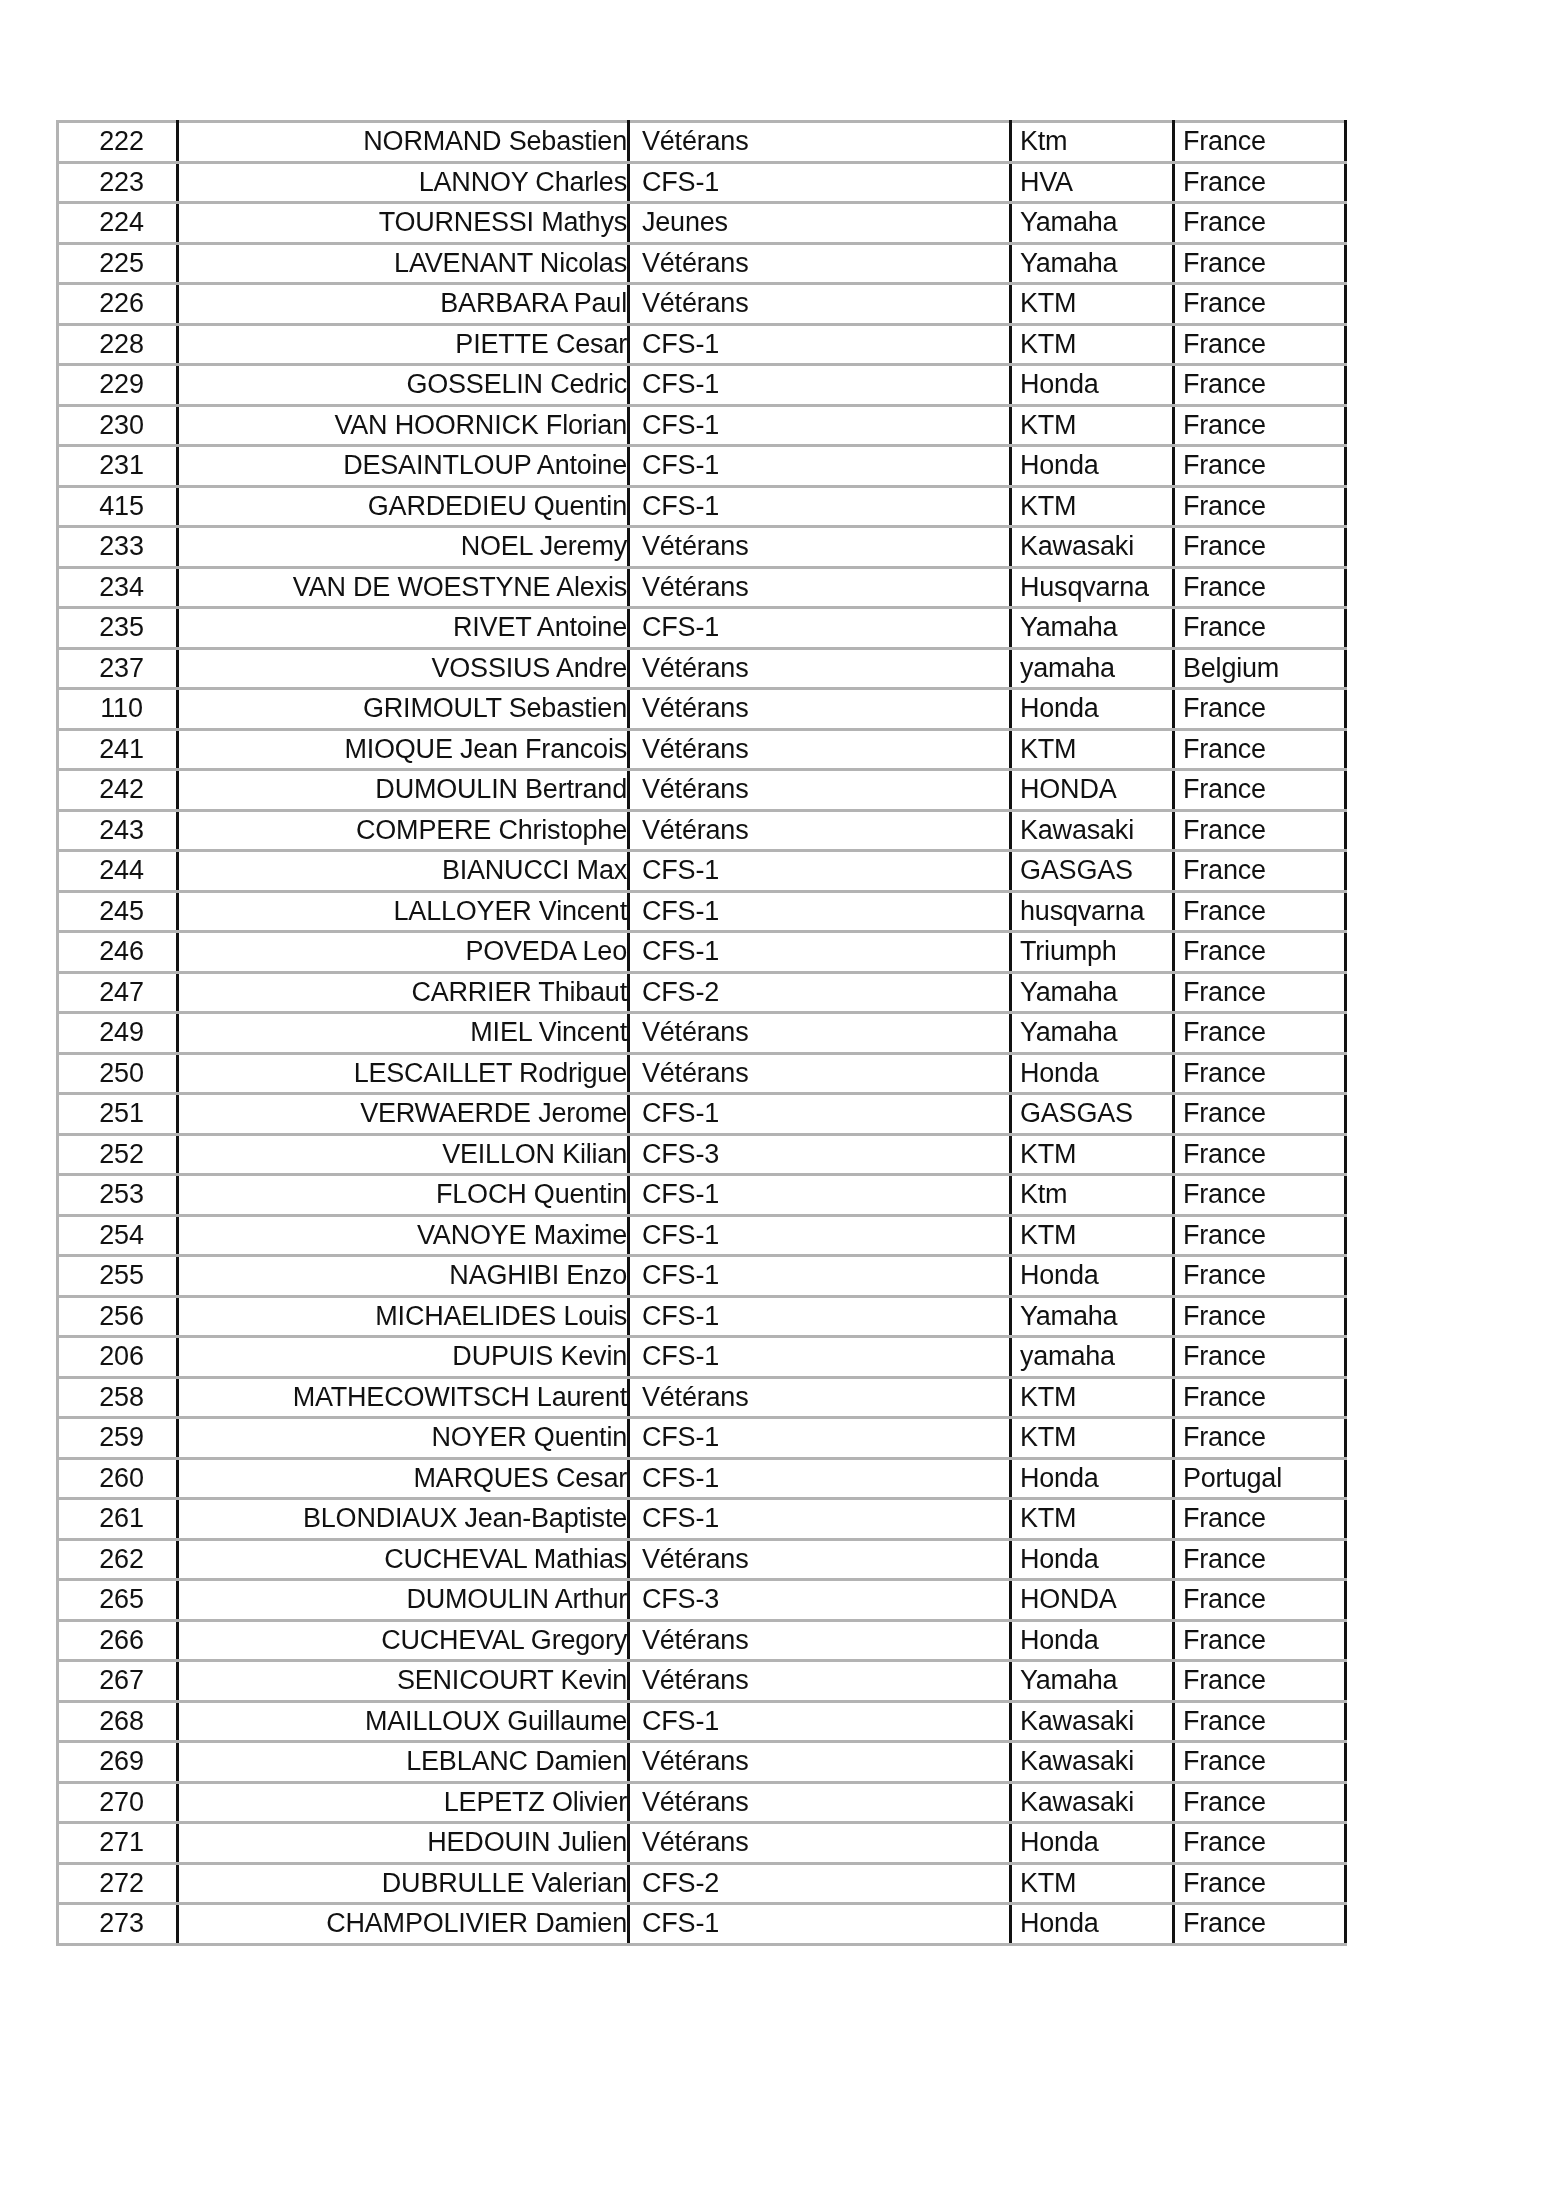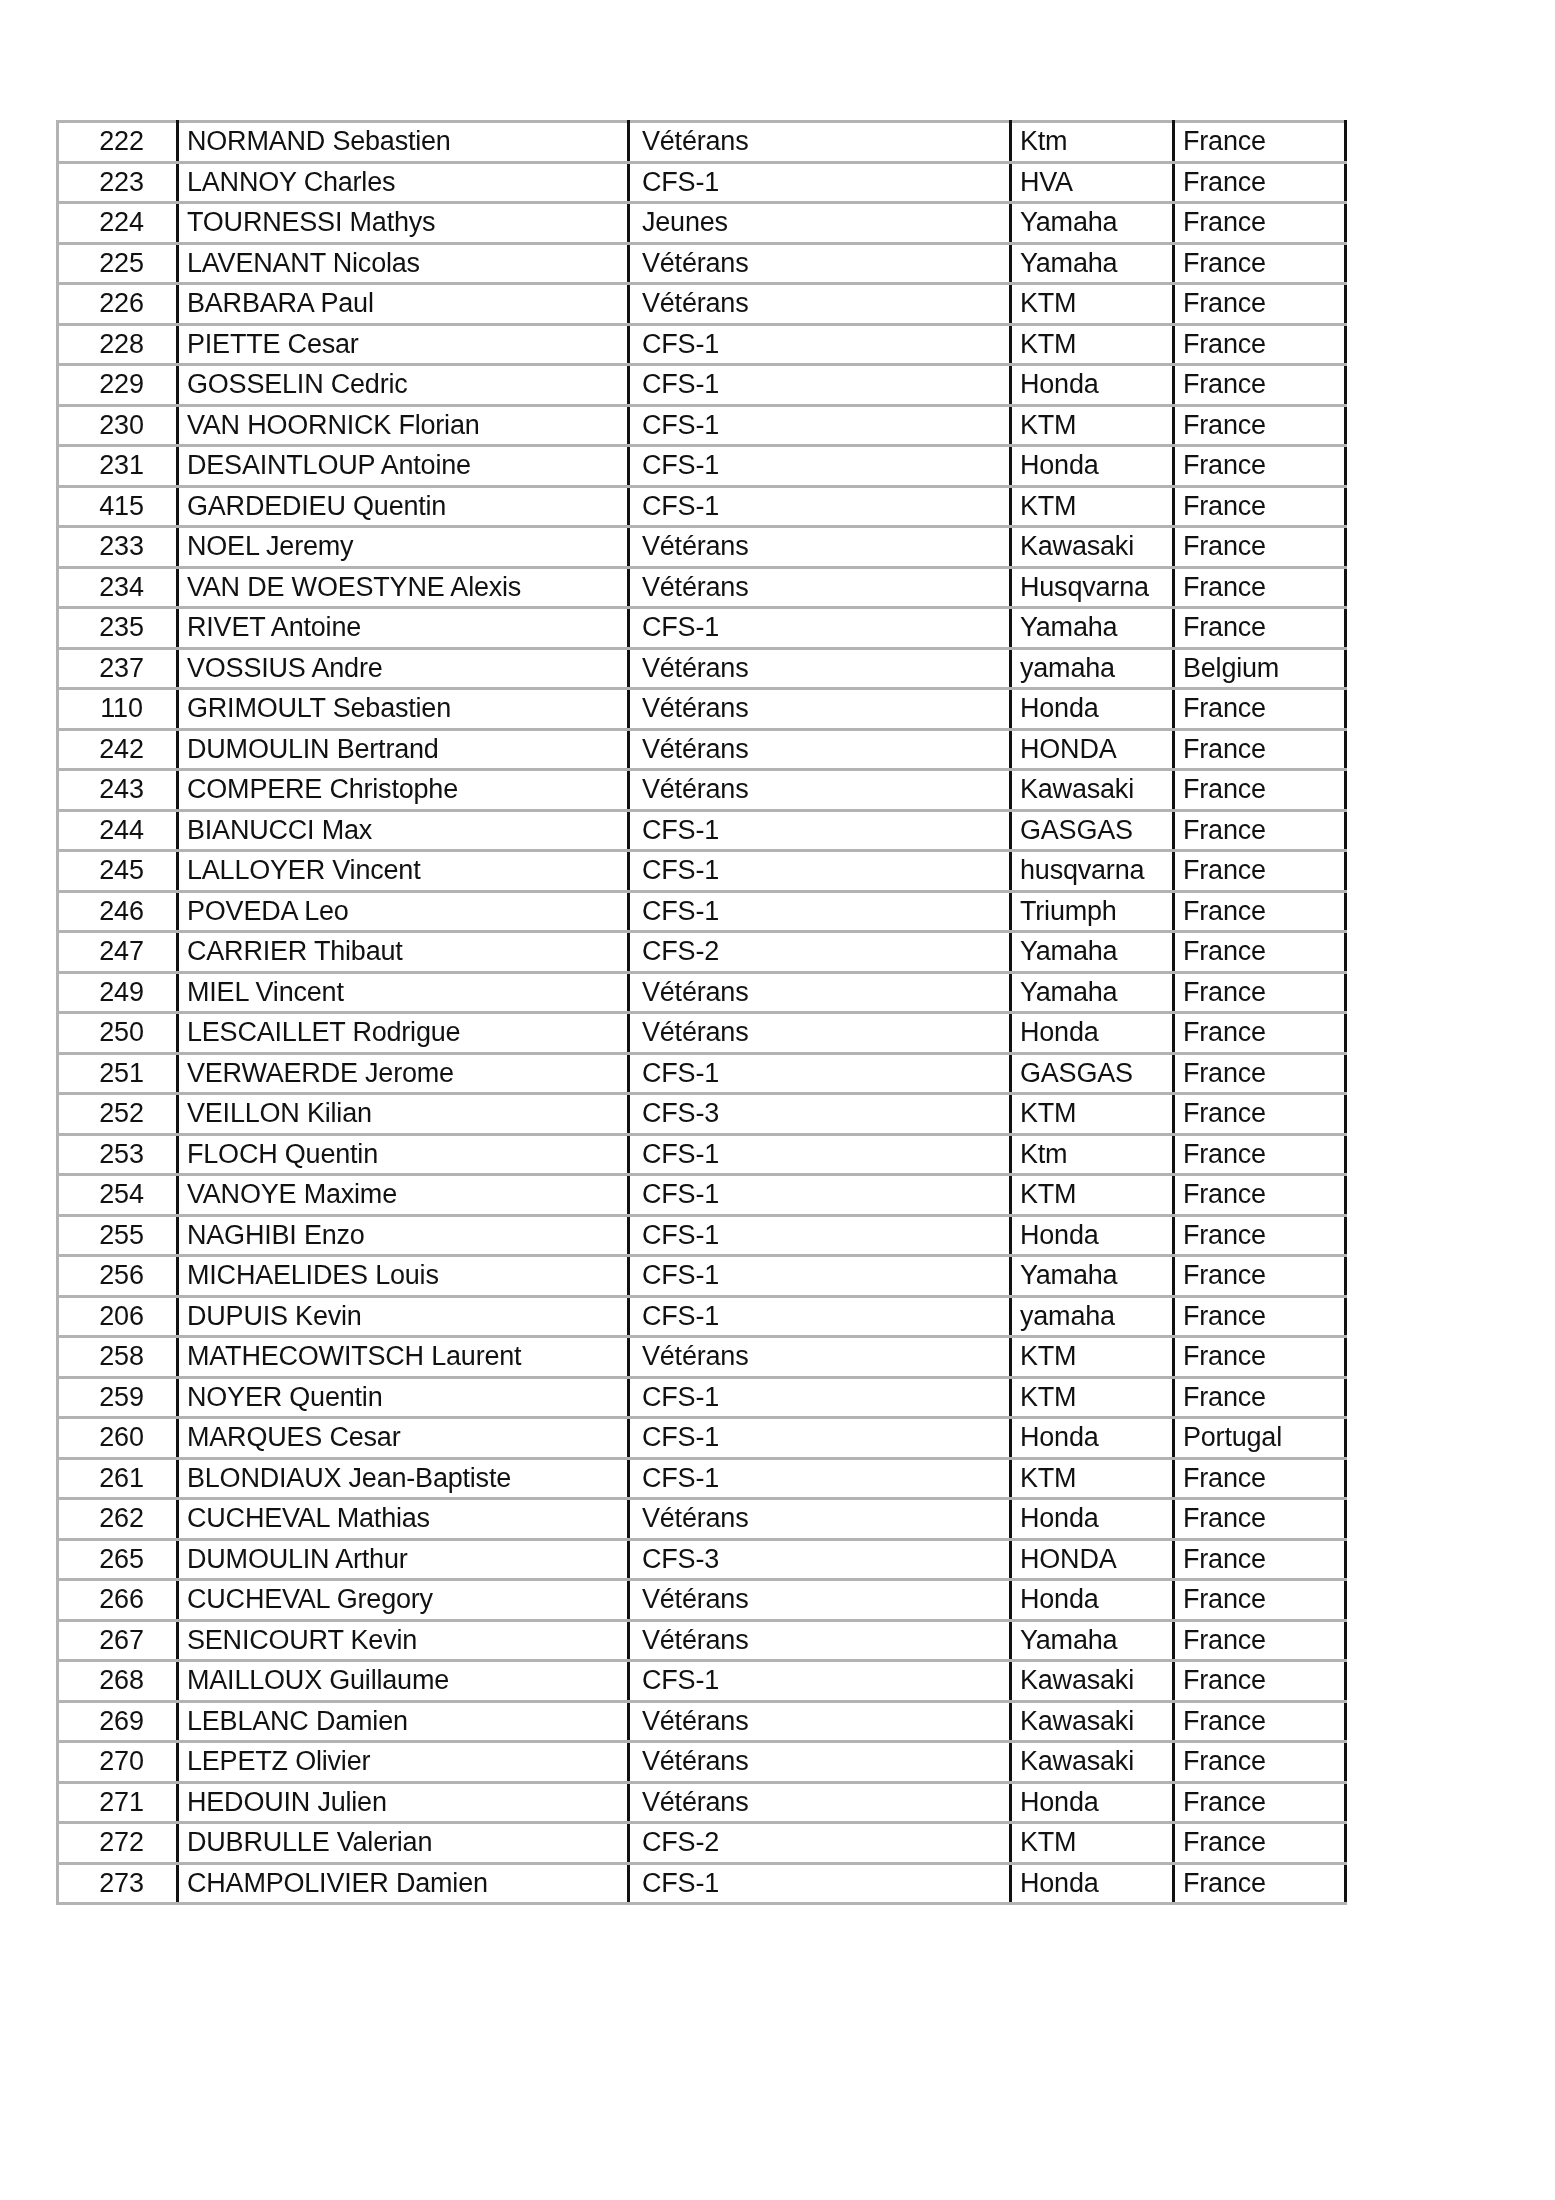--- a/index.html
+++ b/index.html
@@ -34,21 +34,21 @@
       white-space: nowrap;
       overflow: hidden;
       border-top: 3px solid #b3b3b3;
       border-bottom: 3px solid #b3b3b3;
       border-left: 3px solid #111111;
       border-right: 3px solid #111111;
       vertical-align: middle;
       letter-spacing: -0.2px;
     }
     table.roster td.c-num { width: 109px; border-left: 3px solid #b3b3b3; text-align: center; }
-    table.roster td.c-name { width: 440px; }
+    table.roster td.c-name { width: 440px; text-align: right; }
     table.roster td.c-cat { width: 367px; padding-left: 12px; }
     table.roster td.c-brand { width: 152px; }
     table.roster td.c-country { width: 161px; }
   </style>
 </head>
 <body>
 
 <div class="sheet">
   <table class="roster">
     <tbody id="roster-body">
@@ -168,20 +168,27 @@
 
 
   <tr>
     <td class="c-num">110</td>
     <td class="c-name">GRIMOULT Sebastien</td>
     <td class="c-cat">Vétérans</td>
     <td class="c-brand">Honda</td>
     <td class="c-country">France</td>
   </tr>
 
+  <tr>
+    <td class="c-num">241</td>
+    <td class="c-name">MIOQUE Jean Francois</td>
+    <td class="c-cat">Vétérans</td>
+    <td class="c-brand">KTM</td>
+    <td class="c-country">France</td>
+  </tr>
 
   <tr>
     <td class="c-num">242</td>
     <td class="c-name">DUMOULIN Bertrand</td>
     <td class="c-cat">Vétérans</td>
     <td class="c-brand">HONDA</td>
     <td class="c-country">France</td>
   </tr>
 
   <tr>

